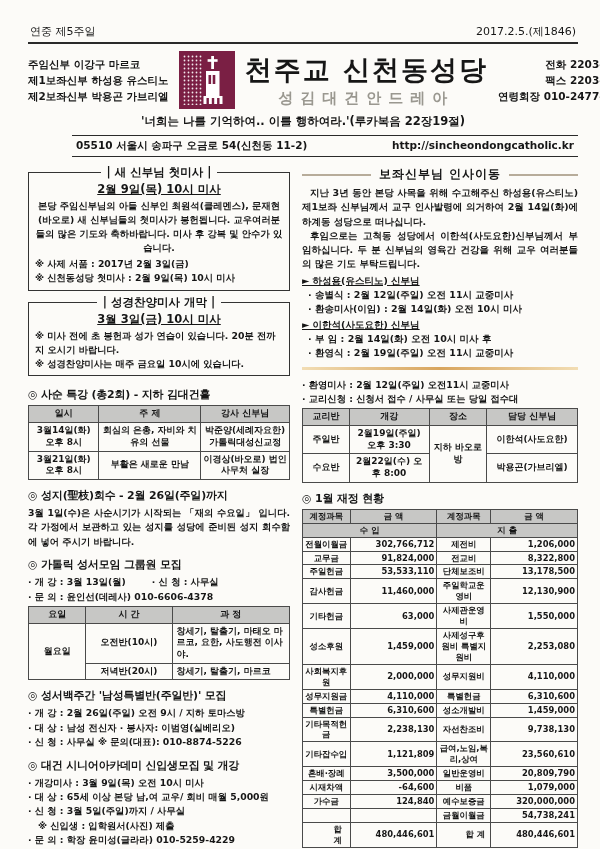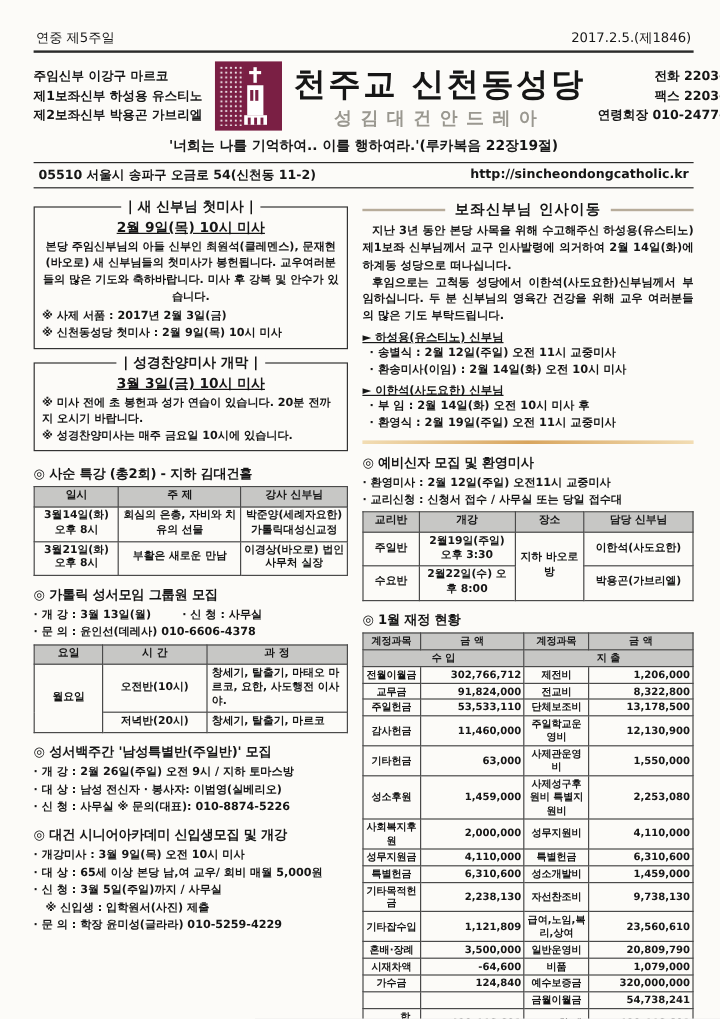--- a/index.html
+++ b/index.html
@@ -11,21 +11,21 @@
   .topbar { display:flex; justify-content:space-between; font-size:11px; font-weight:normal; padding:0 2px 3px 2px; }
   .rule-thick { border-top:2px solid #2a2a2a; }
   .masthead { display:flex; align-items:center; gap:10px; padding:7px 0 2px 0; }
   .priests { font-size:10.5px; font-weight:bold; line-height:1.55; white-space:nowrap; }
   .logo { width:56px; height:58px; flex:0 0 auto; }
   .title-block { flex:1; text-align:center; }
   .main-title { font-size:27px; font-weight:900; letter-spacing:2px; white-space:nowrap; }
   .sub-title { font-size:15px; font-weight:bold; color:#9a9890; letter-spacing:7px; margin-top:1px; white-space:nowrap; }
   .contacts { font-size:10.5px; font-weight:bold; text-align:right; line-height:1.55; white-space:nowrap; }
   .quote { text-align:center; font-size:11.5px; font-weight:bold; padding:3px 0 6px 0; }
-  .addr-row { display:flex; justify-content:space-between; border-top:1.5px solid #2a2a2a; border-bottom:1.5px solid #2a2a2a; font-size:10.5px; font-weight:bold; padding:3px 4px; }
+  .addr-row { display:flex; justify-content:space-between; border-top:1.5px solid #2a2a2a; border-bottom:1.5px solid #2a2a2a; font-size:10.5px; font-weight:bold; padding:3px 4px;margin-left:44px; }
 
   
   .columns { display:flex; gap:12px; margin-top:9px; }
   .col-left { width:262px; flex:0 0 auto; }
   .col-right { flex:1; min-width:0; }
 
   
   .nbox { border:1.5px solid #333; padding:5px 6px 5px 6px; margin:6px 0 11px 0; }
   .nbox-title { width:max-content; margin:-13px auto 0 auto; background:#fcfbf8; padding:0 6px; font-size:11.5px; font-weight:bold; }
   .nbox-title::before { content:"|  "; } .nbox-title::after { content:"  |"; }
@@ -152,20 +152,24 @@
           </tr>
           <tr>
             <td>3월21일(화) 오후 8시</td>
             <td>부활은 새로운 만남</td>
             <td>이경상(바오로) 법인사무처 실장</td>
           </tr>
         </tbody>
           </table>
       </div>
 
+      <div class="sec">
+        <div class="sec-h">◎ 성지(聖枝)회수 - 2월 26일(주일)까지</div>
+        <div class="sec-line" style="text-align:justify">3월 1일(수)은 사순시기가 시작되는 「재의 수요일」 입니다. 각 가정에서 보관하고 있는 성지를 성당에 준비된 성지 회수함에 넣어 주시기 바랍니다.</div>
+      </div>
 
       <div class="sec">
         <div class="sec-h">◎ 가톨릭 성서모임 그룹원 모집</div>
         <div class="sec-line two-part">
           <span>· 개 강 : 3월 13일(월)</span>
           <span>· 신 청 : 사무실</span>
         </div>
         <div class="sec-line">· 문 의 : 윤인선(데레사) 010-6606-4378</div>
         <table style="margin-top:2px">
           <tbody>
@@ -218,21 +222,20 @@
         <div class="grp-name">► 하성용(유스티노) 신부님</div>
         <div class="grp-line">· 송별식 : 2월 12일(주일) 오전 11시 교중미사</div>
         <div class="grp-line">· 환송미사(이임) : 2월 14일(화) 오전 10시 미사</div>
         <div class="grp-name">► 이한석(사도요한) 신부님</div>
         <div class="grp-line">· 부  임 : 2월 14일(화) 오전 10시 미사 후</div>
         <div class="grp-line">· 환영식 : 2월 19일(주일) 오전 11시 교중미사</div>
         <div class="tan-rule"></div>
       </div>
 
       <div class="sec">
-        <div class="sec-h">◎ 예비신자 모집 및 환영미사</div>
         <div class="sec-line">· 환영미사 : 2월 12일(주일) 오전11시 교중미사</div>
         <div class="sec-line">· 교리신청 : 신청서 접수 / 사무실 또는 당일 접수대</div>
         <table style="margin-top:2px">
           <tbody>
               <tr>
             <th style="width:17%">교리반</th>
             <th style="width:29%">개강</th>
             <th style="width:21%">장소</th>
             <th>담당 신부님</th>
           </tr>

